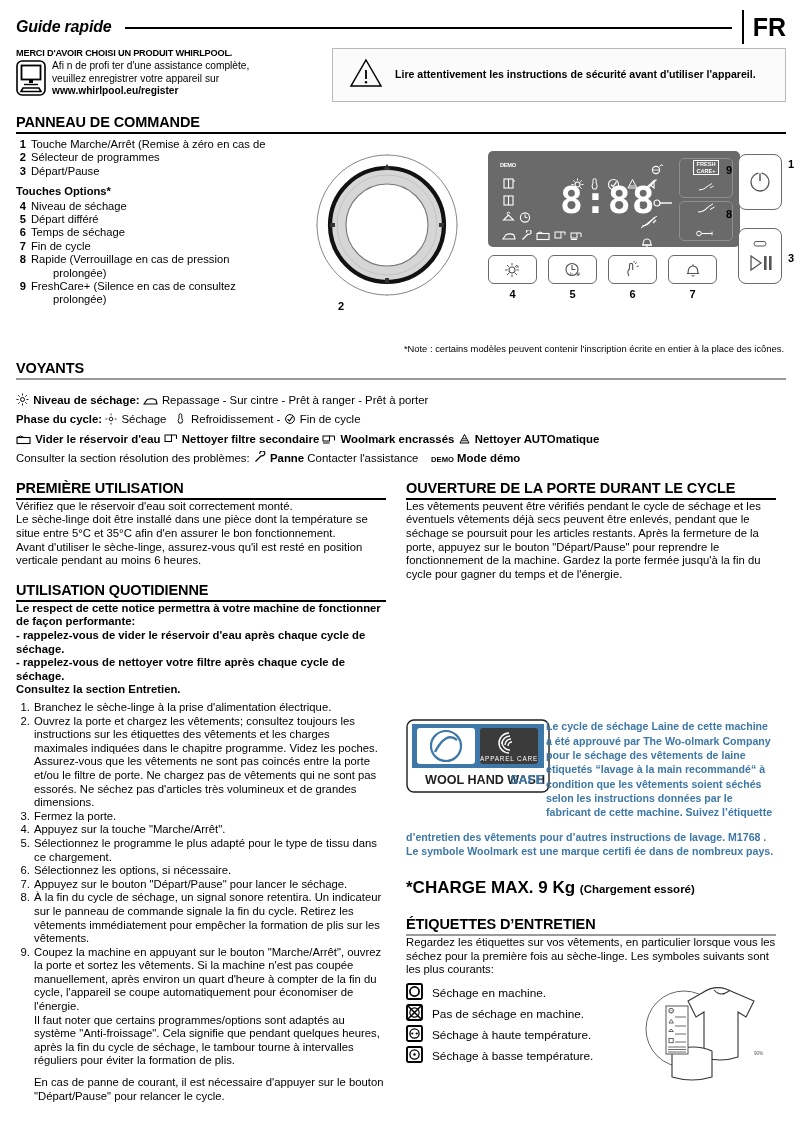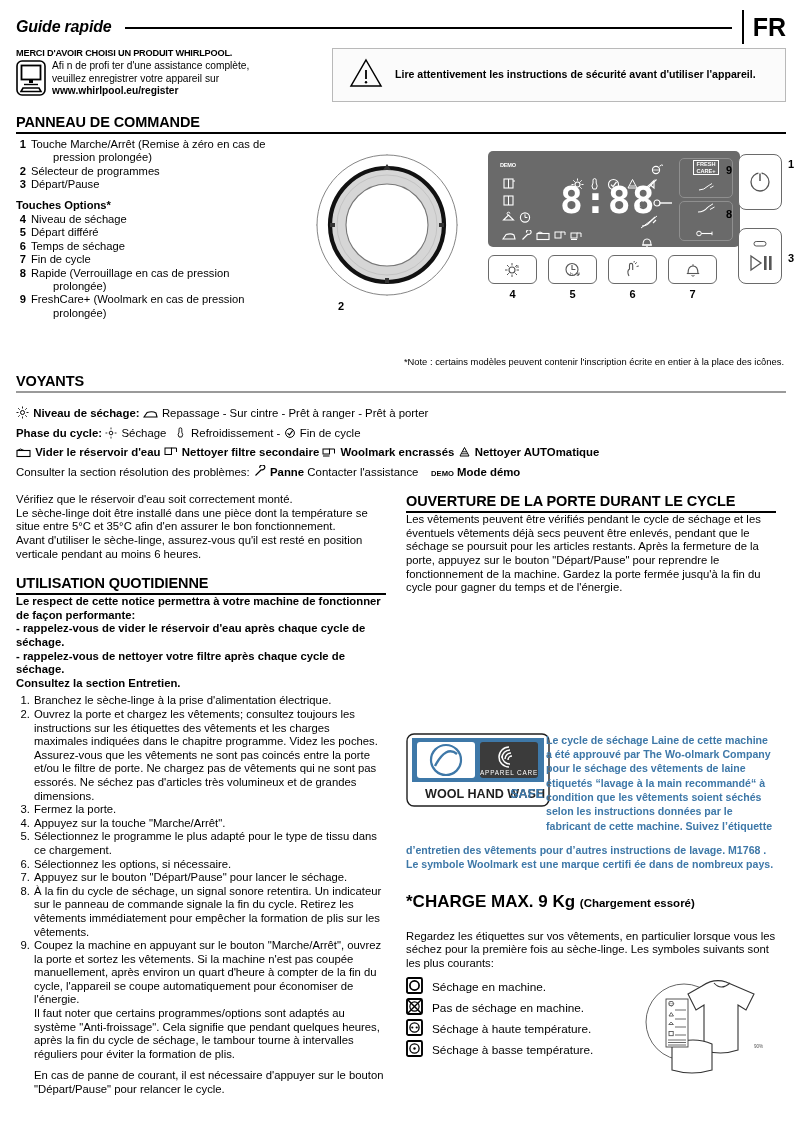--- a/index.html
+++ b/index.html
@@ -175,21 +175,20 @@
 
   <div class="panel-sec">
     <h2 class="sec">PANNEAU DE COMMANDE</h2>
 
     <div class="cp-wrap">
       <div class="cp-list">
         <div class="cp-item">
           <span class="cp-num">1</span>
           <span class="cp-txt">
             <span>Touche Marche/Arrêt (Remise à zéro en cas de</span>
-            <span class="ind">pression prolongée)</span>
           </span>
         </div>
         <div class="cp-item">
           <span class="cp-num">2</span>
           <span class="cp-txt">Sélecteur de programmes</span>
         </div>
         <div class="cp-item">
           <span class="cp-num">3</span>
           <span class="cp-txt">Départ/Pause</span>
         </div>
@@ -215,21 +214,21 @@
         <div class="cp-item">
           <span class="cp-num">8</span>
           <span class="cp-txt">
             <span>Rapide (Verrouillage en cas de pression</span>
             <span class="ind">prolongée)</span>
           </span>
         </div>
         <div class="cp-item">
           <span class="cp-num">9</span>
           <span class="cp-txt">
-            <span>FreshCare+ (Woolmark en cas de pression</span>
+            <span>FreshCare+ (Silence en cas de consultez</span>
             <span class="ind">prolongée)</span>
           </span>
         </div>
       </div>
 
       <div class="dial">
         <svg width="150" height="150" viewBox="0 0 150 150">
           <line x1="75" y1="4" x2="75" y2="146" stroke="#9a9a9a" stroke-width="0.7"></line>
           <line x1="4" y1="75" x2="146" y2="75" stroke="#9a9a9a" stroke-width="0.7"></line>
           <circle cx="75" cy="75" r="70" fill="#fff" stroke="#777" stroke-width="0.9"></circle>
@@ -611,20 +610,21 @@
         <span style="font-size:7.6px;font-weight:bold;">DEMO</span>
         <span class="b">Mode démo</span>
       </div>
     </div>
   </div>
 
   <div class="cols">
 
     <div class="col">
 
+      <h2 class="sec">PREMIÈRE UTILISATION</h2>
       <p class="body-txt">Vérifiez que le réservoir d'eau soit correctement monté.</p>
       <p class="body-txt">Le sèche-linge doit être installé dans une pièce dont la température se situe entre 5°C et 35°C afin d'en assurer le bon fonctionnement.</p>
       <p class="body-txt">Avant d'utiliser le sèche-linge, assurez-vous qu'il est resté en position verticale pendant au moins 6 heures.</p>
 
       <h2 class="sec" style="margin-top:14px;">UTILISATION QUOTIDIENNE</h2>
       <p class="body-txt b sp">Le respect de cette notice permettra à votre machine de fonctionner de façon performante:</p>
       <p class="body-txt b sp">- rappelez-vous de vider le réservoir d'eau après chaque cycle de séchage.</p>
       <p class="body-txt b sp">- rappelez-vous de nettoyer votre filtre après chaque cycle de séchage.</p>
       <p class="body-txt b">Consultez la section Entretien.</p>
 
@@ -704,20 +704,21 @@
         </div>
         <div class="wool-tail">d’entretien des vêtements pour d’autres instructions de lavage. M1768 . Le symbole Woolmark est une marque certifi ée dans de nombreux pays.</div>
       </div>
 
       <div class="charge">
         <span>*CHARGE MAX. 9 Kg</span>
         <span class="sm">(Chargement essoré)</span>
       </div>
 
       <div class="etq">
+        <h2 class="sec thin">ÉTIQUETTES D’ENTRETIEN</h2>
         <p class="body-txt">Regardez les étiquettes sur vos vêtements, en particulier lorsque vous les séchez pour la première fois au sèche-linge. Les symboles suivants sont les plus courants:</p>
 
         <div class="etq-rows">
           <div class="etq-row">
             <span>
               <svg width="17" height="17" viewBox="0 0 17 17">
                   <rect x="1" y="1" width="15" height="15" rx="1.5" fill="none" stroke="#000" stroke-width="1.9"></rect>
                   <circle cx="8.5" cy="8.5" r="4.6" fill="none" stroke="#000" stroke-width="1.7"></circle>
                 </svg>
             </span>

